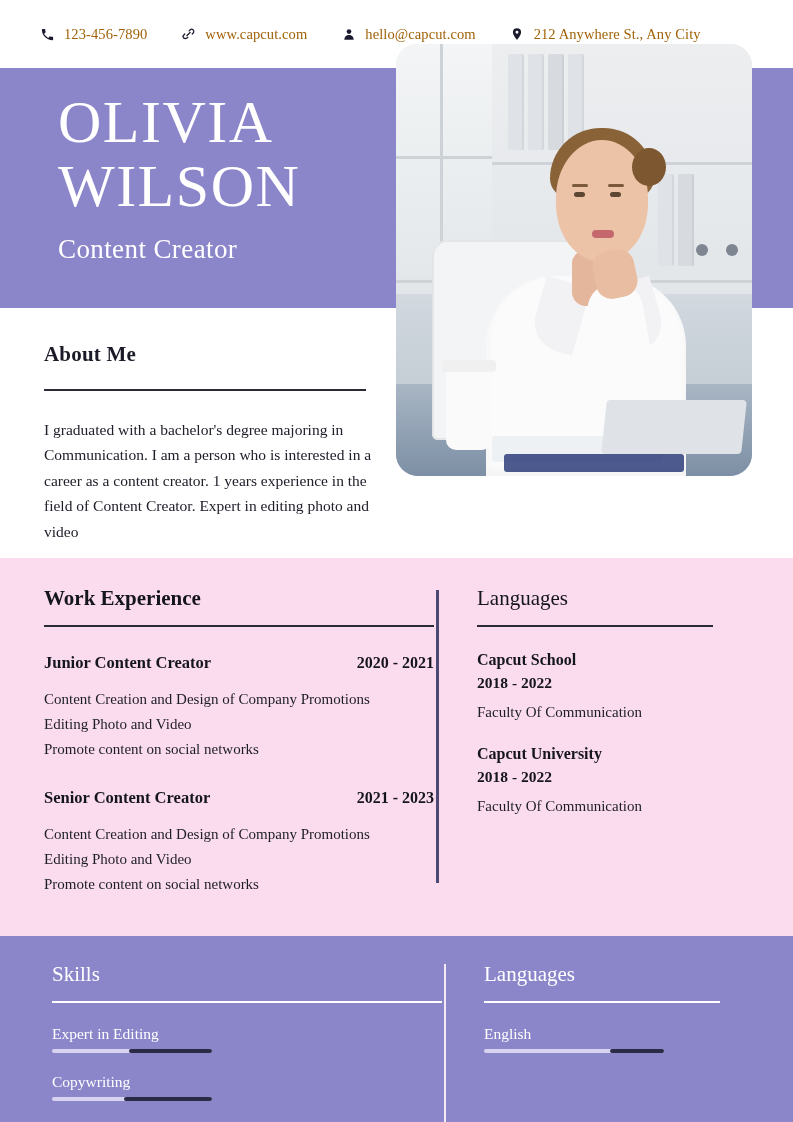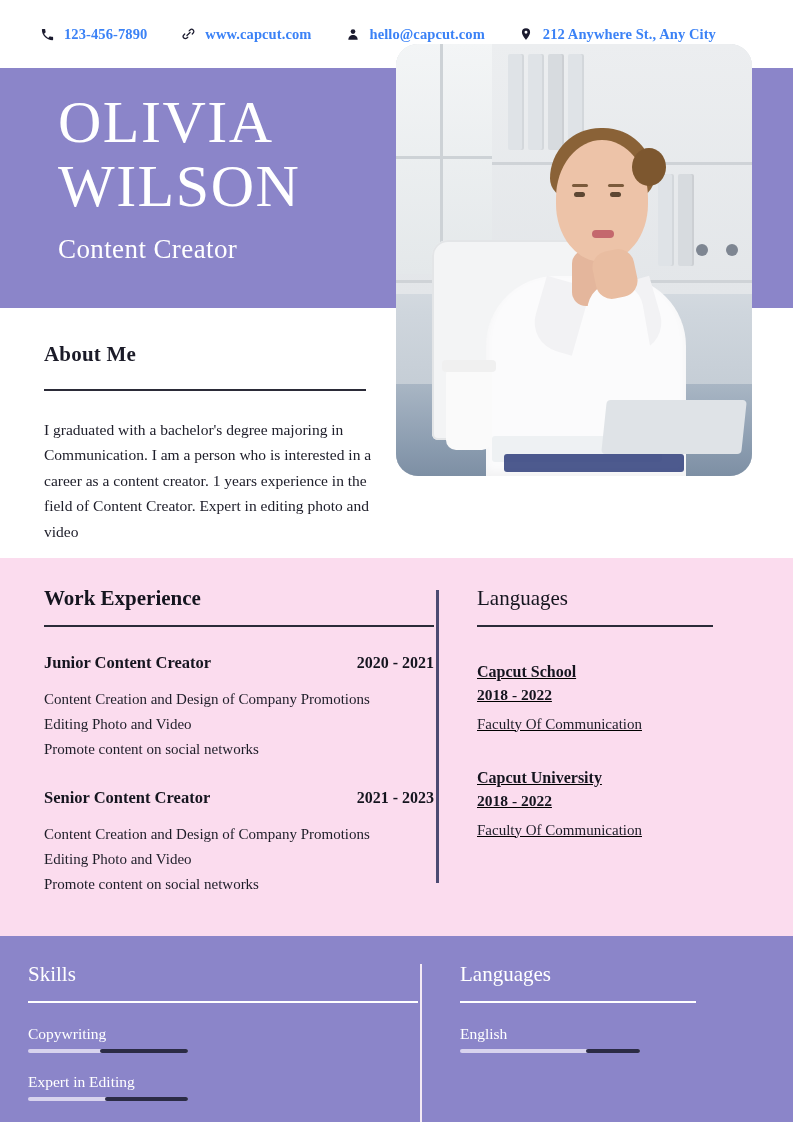--- a/index.html
+++ b/index.html
@@ -36,24 +36,23 @@
     width: 15px;
     height: 17px;
     display: inline-flex;
     align-items: center;
     justify-content: center;
     color: #1b1b2f;
     flex: 0 0 auto;
   }
   .contact-item .ci-text {
     font-size: 14.5px;
-    color: #3b82f6;
+    color: #a16207;
     font-family: "Liberation Serif", serif;
     letter-spacing: 0.1px;
-    font-weight: bold;
   }
 
   
   .header {
     position: relative;
     height: 240px;
     background: #8b85c9;
     padding: 0 44px;
     box-sizing: border-box;
   }
@@ -266,42 +265,42 @@
     font-weight: bold;
     color: #15151f;
   }
   .job-bullets {
     margin-top: 14px;
     font-size: 15px;
     line-height: 25px;
     color: #1d1d28;
   }
 
-  .edu { margin-top: 36px; text-decoration: underline; }
+  .edu { margin-top: 24px; }
   .edu-school {
     font-size: 16px;
     font-weight: bold;
     color: #15151f;
   }
   .edu-years {
     font-size: 15.5px;
     font-weight: bold;
     color: #15151f;
     margin-top: 5px;
   }
   .edu-faculty {
     font-size: 15px;
     color: #1d1d28;
     margin-top: 12px;
   }
 
   
   .bottom {
     background: #8b85c9;
-    padding: 26px 44px 0 28px;
+    padding: 26px 44px 0 52px;
     box-sizing: border-box;
     position: absolute;
     left: 0; right: 0; bottom: 0;
     height: 186px;
   }
   .bottom-cols { display: flex; }
   .b-left { width: 392px; flex: 0 0 auto; }
   .b-div { width: 2px; background: #f4eaf4; margin: 2px 0 6px 0; }
   .b-right { flex: 1 1 auto; padding-left: 38px; }
   .b-title {
@@ -520,29 +519,29 @@
 </div>
 
 <div class="bottom">
   <div class="bottom-cols">
 
     <div class="b-left">
       <div class="b-title">Skills</div>
       <div class="b-rule brule-w1"></div>
       <div class="skill-grid">
         <div class="skill-cell">
+          <div class="skill-label">Expert in Editing</div>
+          <div class="skill-bar">
+              <div class="fill" style="width: 52%;"></div>
+            </div>
+        </div>
+        <div class="skill-cell">
           <div class="skill-label">Copywriting</div>
           <div class="skill-bar">
               <div class="fill" style="width: 55%;"></div>
-            </div>
-        </div>
-        <div class="skill-cell">
-          <div class="skill-label">Expert in Editing</div>
-          <div class="skill-bar">
-              <div class="fill" style="width: 52%;"></div>
             </div>
         </div>
         <div class="skill-cell">
           <div class="skill-label">Create logos</div>
 
         </div>
 
       </div>
     </div>
 

